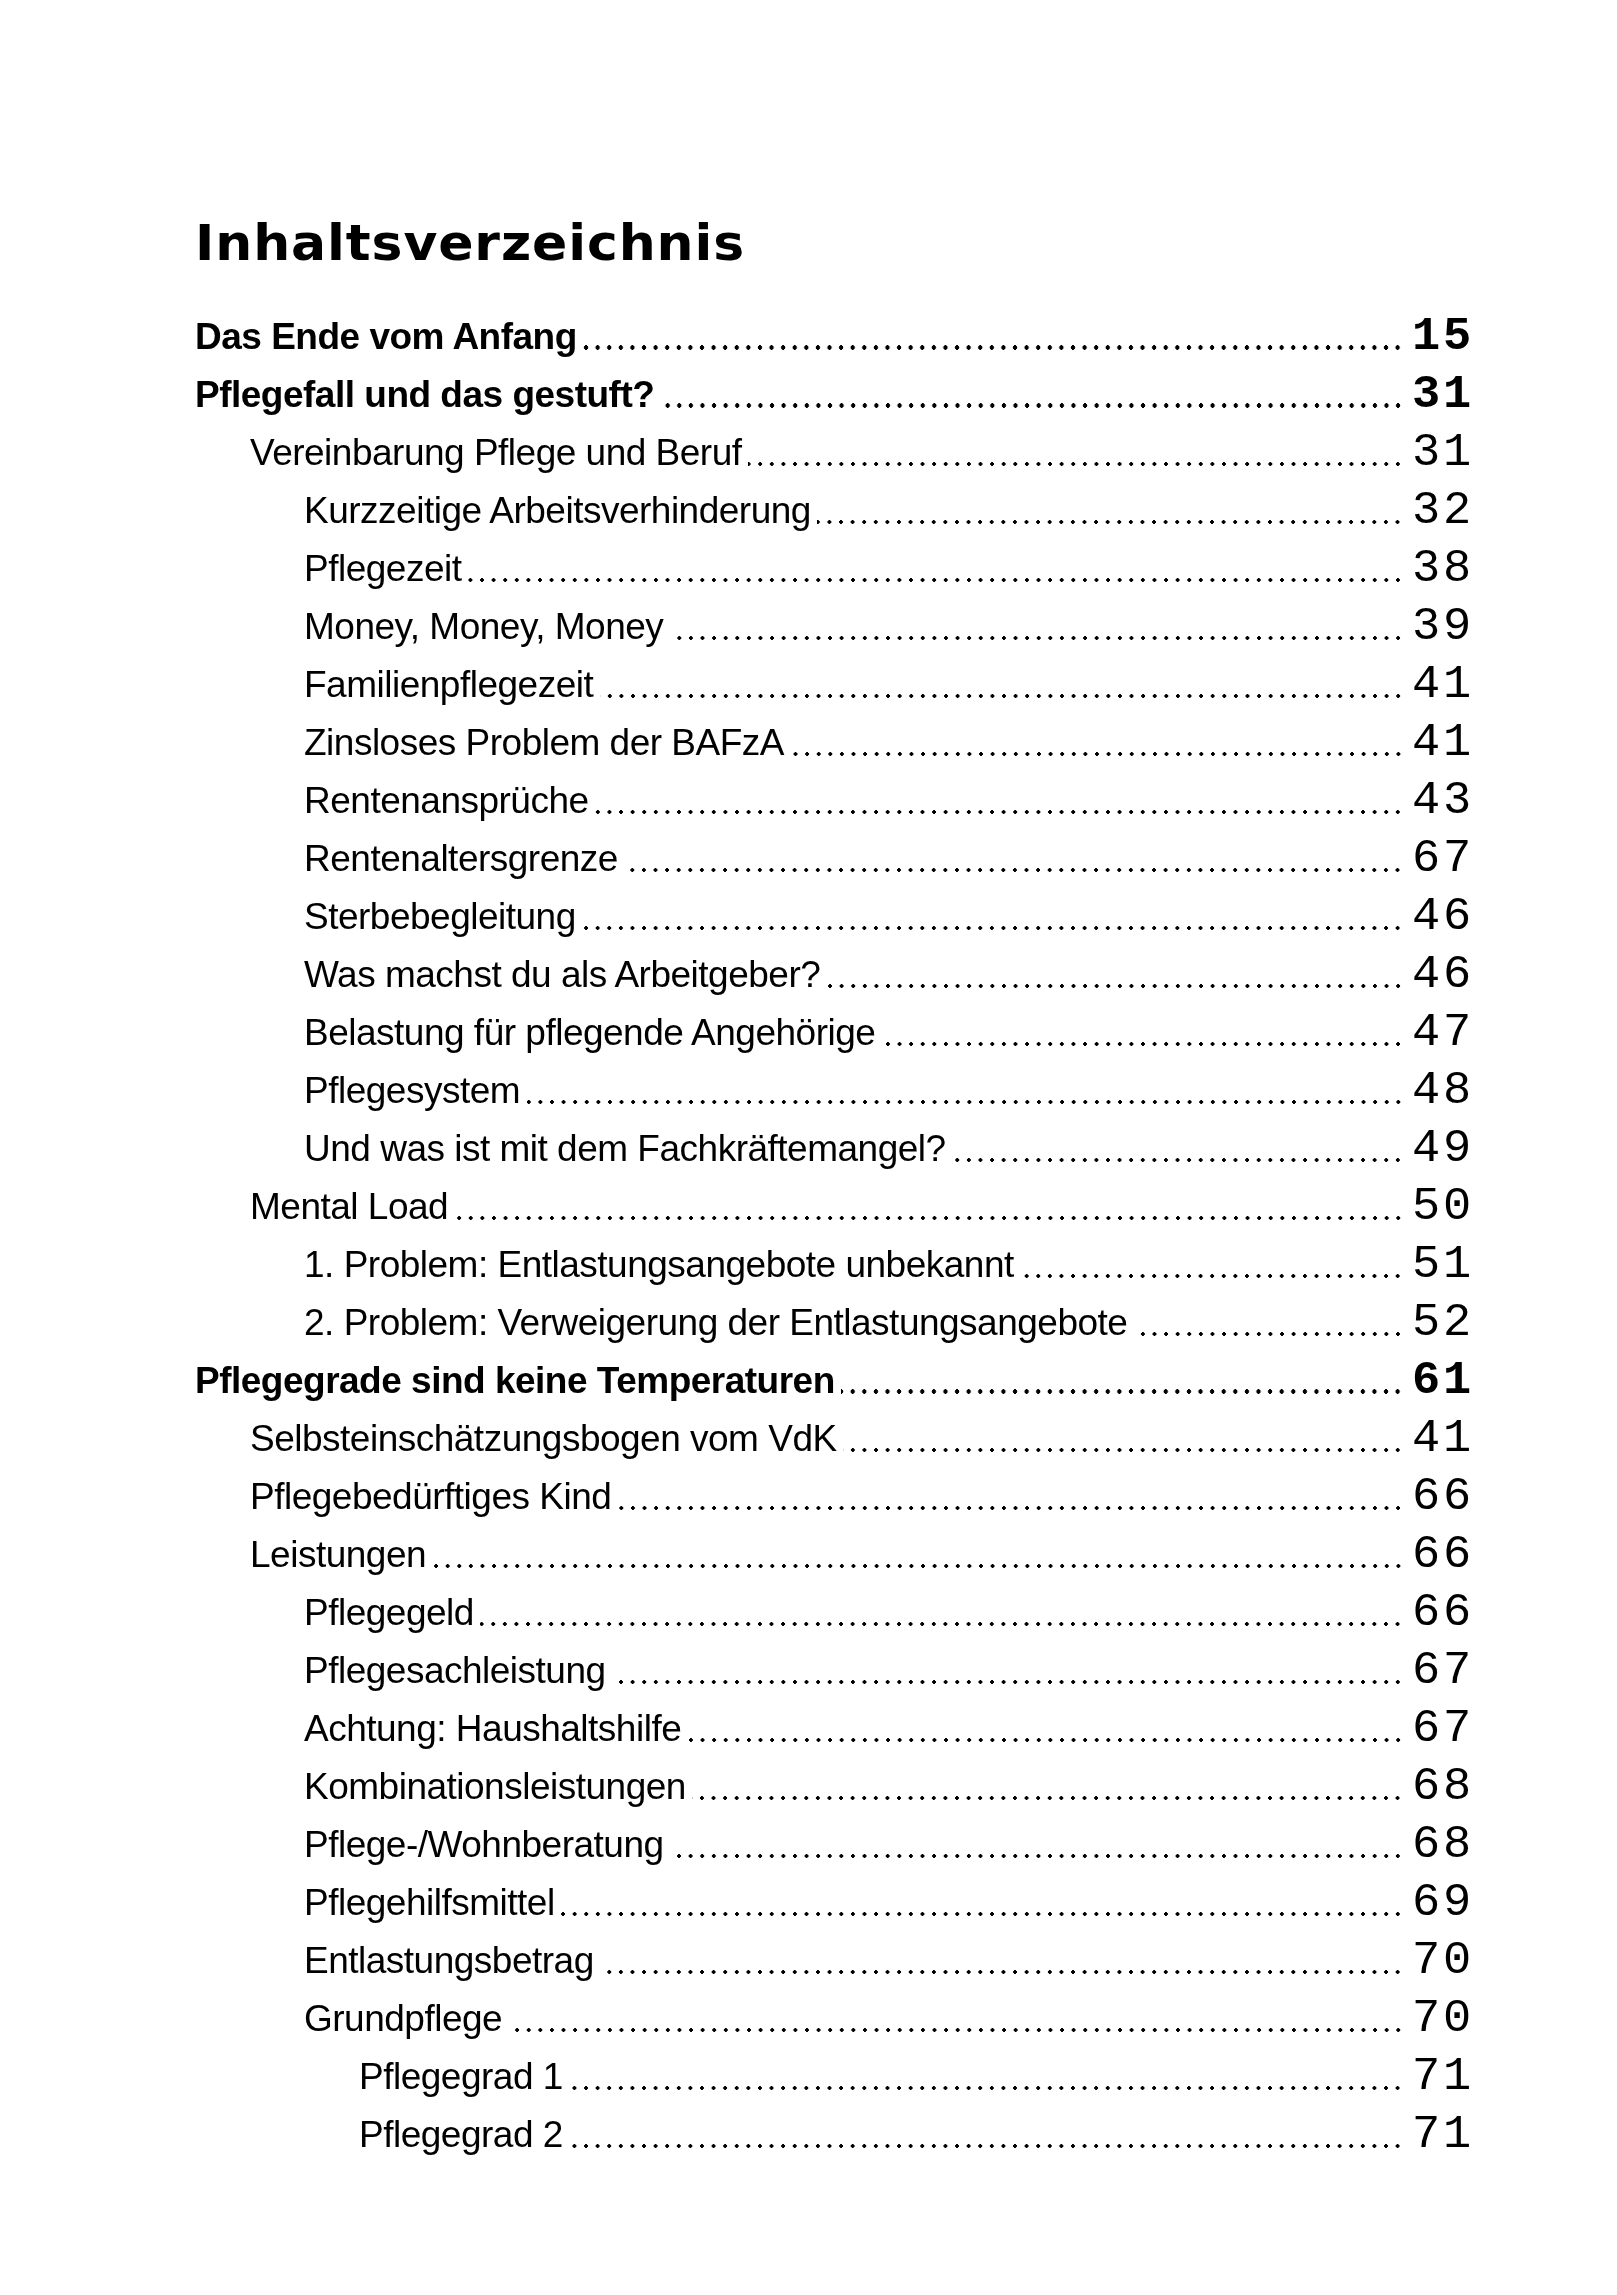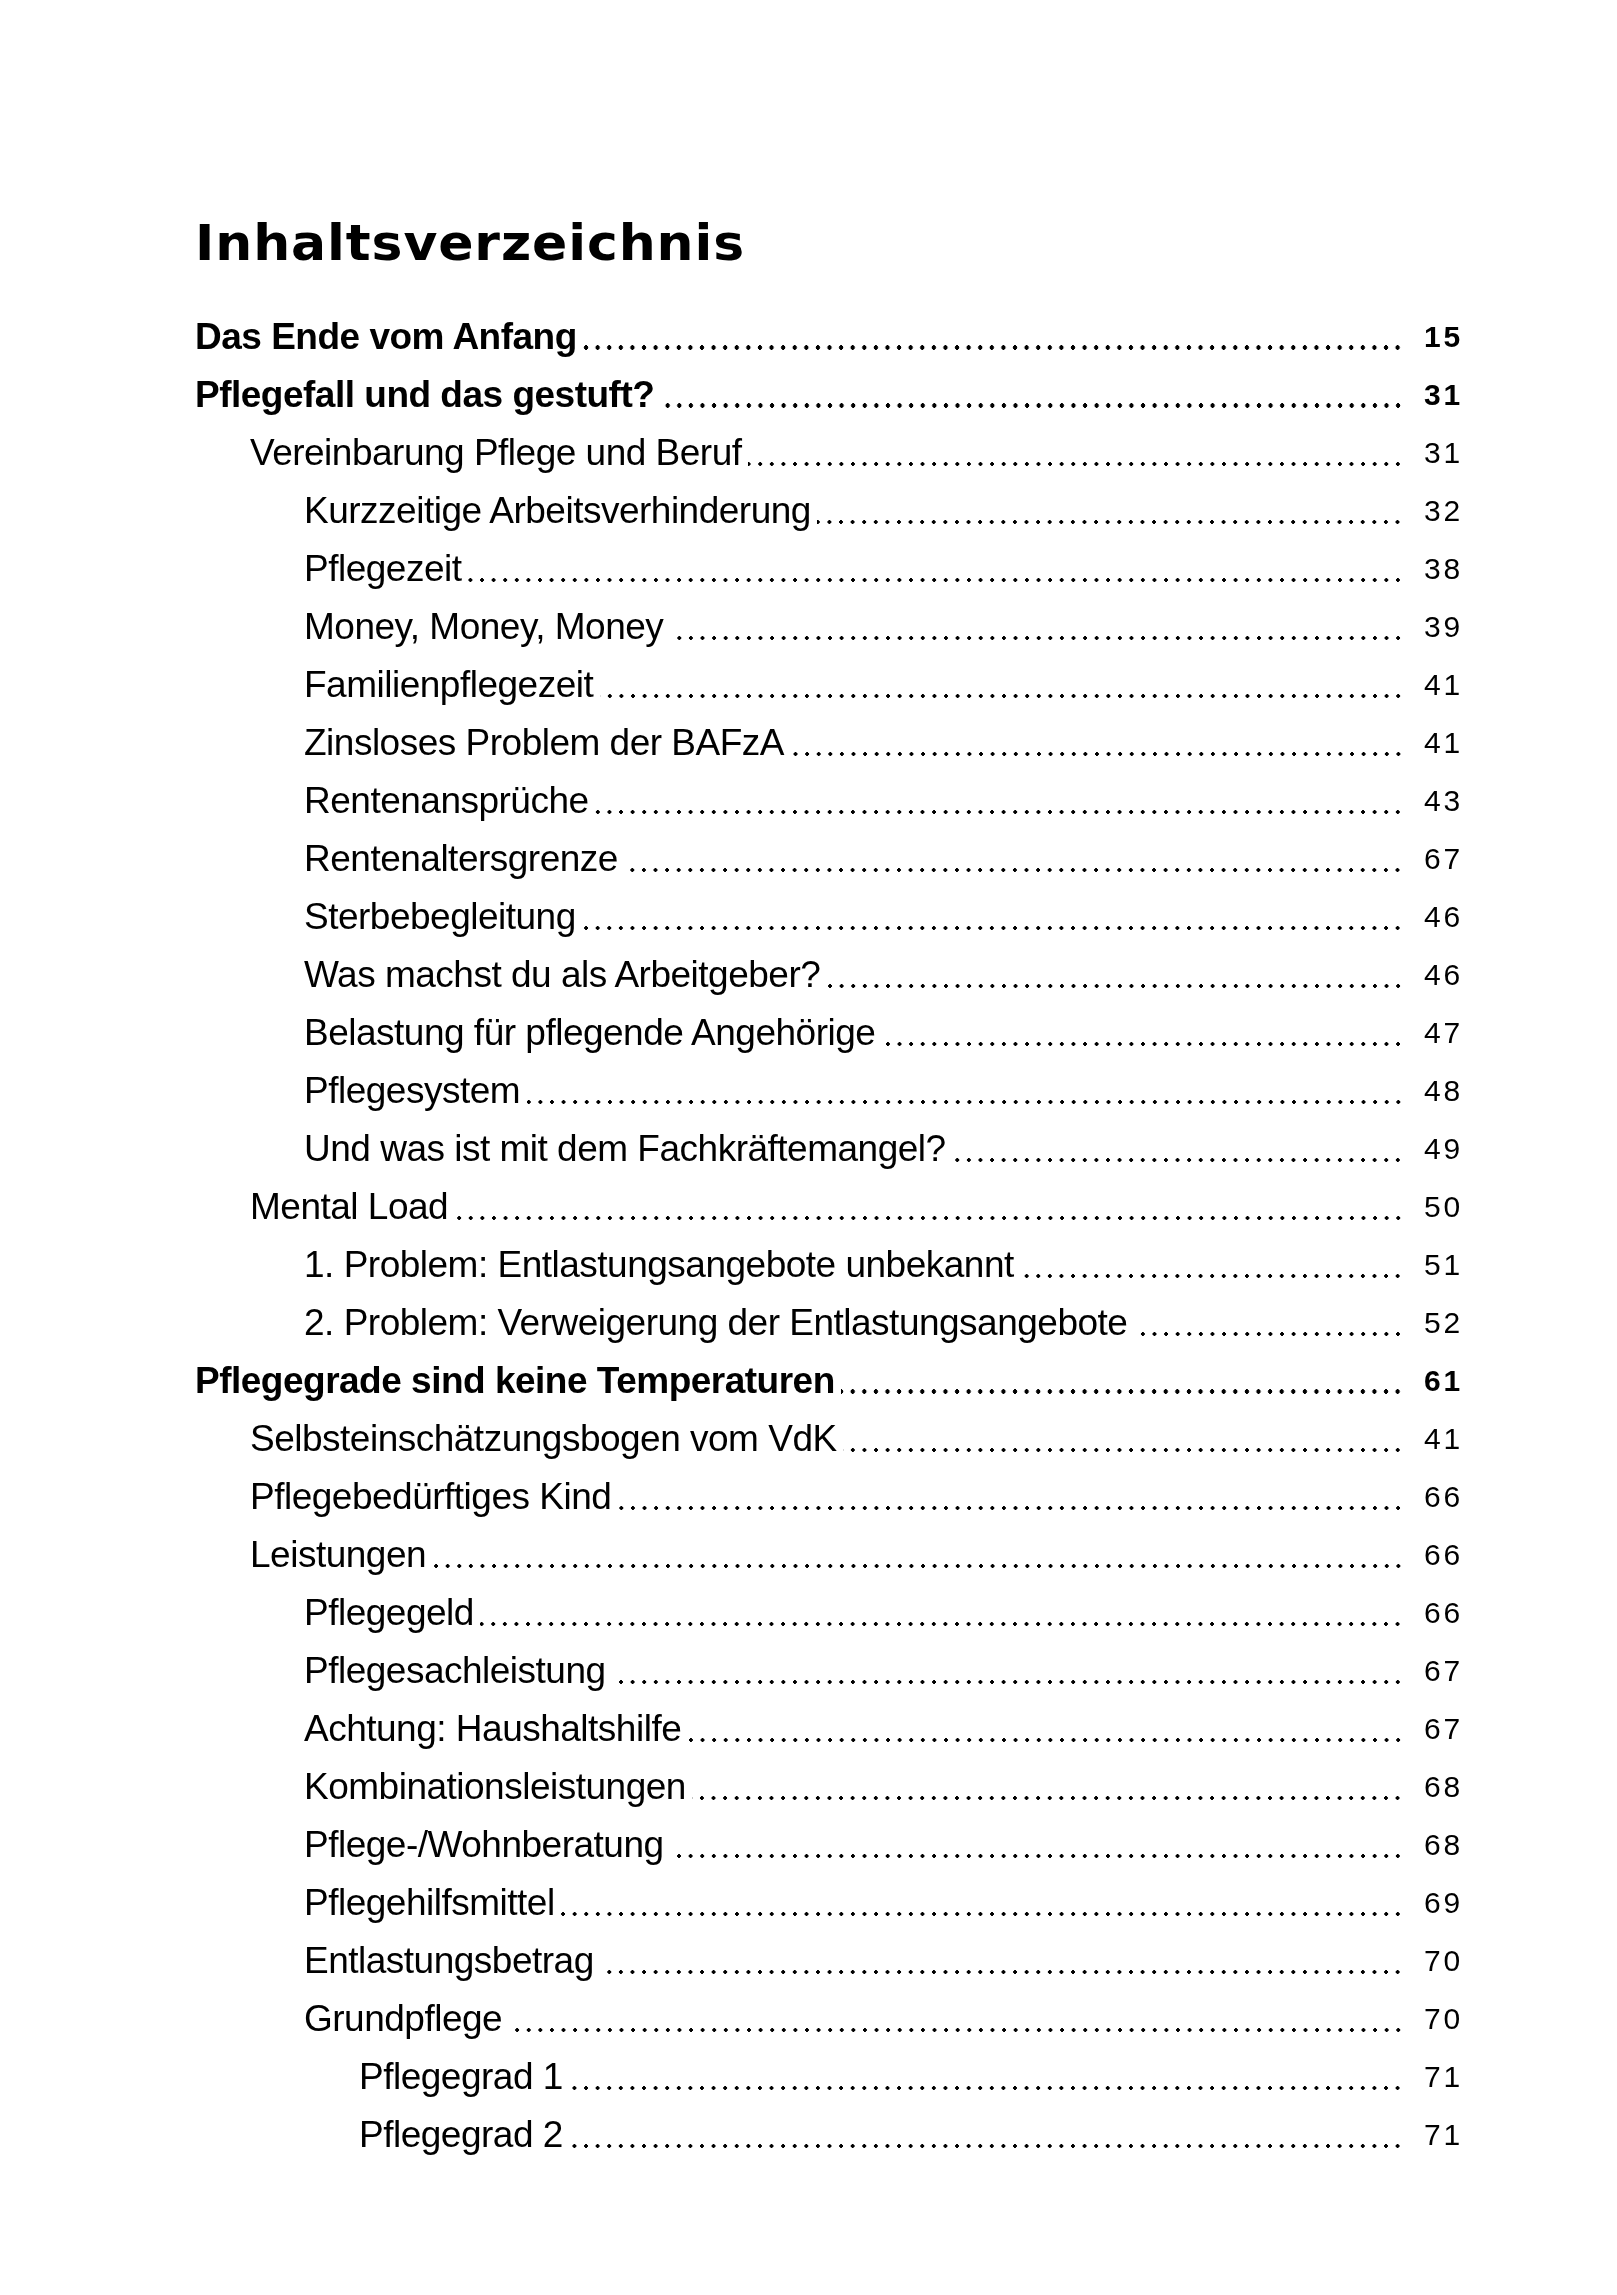--- a/index.html
+++ b/index.html
@@ -80,22 +80,22 @@
     }
     .toc-row.level-0 .toc-leader::after {
       height: 5.1px;
       background-image: radial-gradient(circle, #000 2.1px, transparent 2.5px);
       background-size: 11.6px 5.1px;
     }
     .toc-page {
       flex: 0 0 auto;
       width: 51px;
       text-align: right;
-      font-family: Liberation Sans, sans-serif;
-      font-size: 30px;
+      font-family: Liberation Mono, monospace;
+      font-size: 47px;
       letter-spacing: 2.8px;
     }
     .toc-row.level-0 .toc-page { font-weight: bold; }
   </style>
 </head>
 <body>
 
 <div class="page">
   <h1 class="toc-title">Inhaltsverzeichnis</h1>
 

